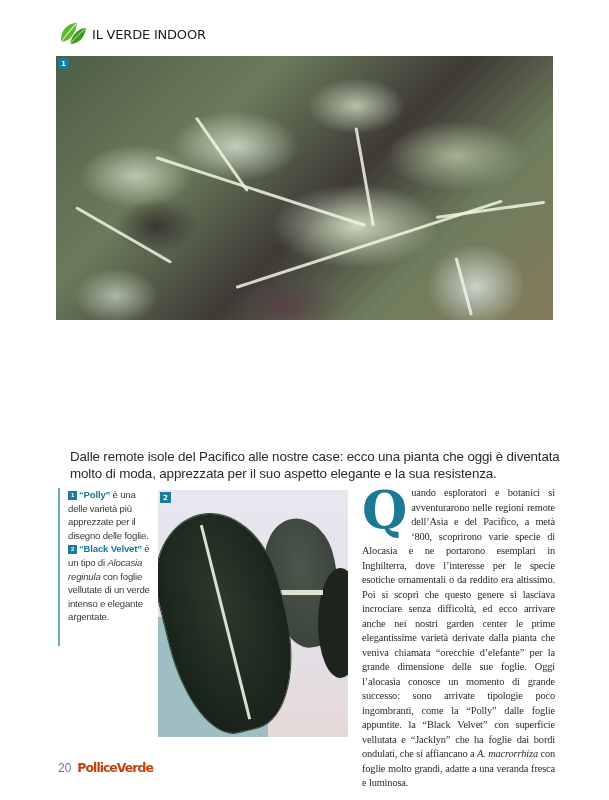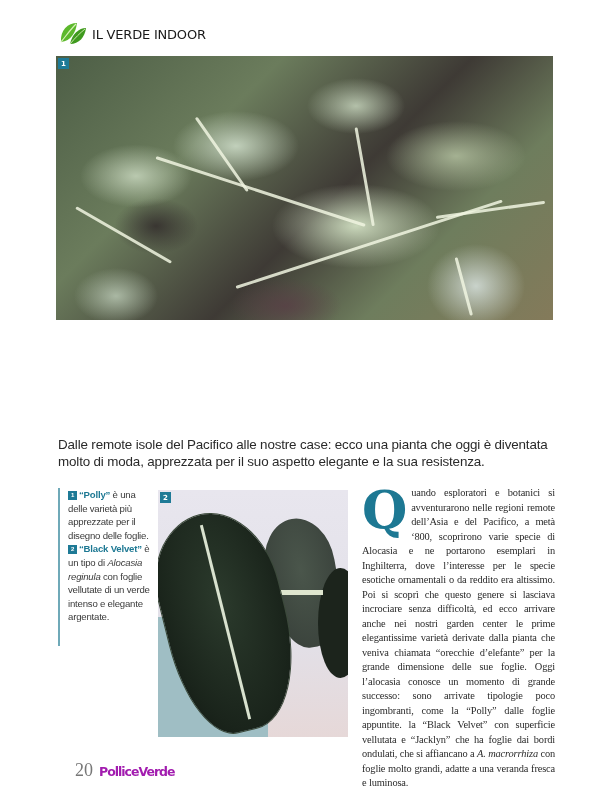--- a/index.html
+++ b/index.html
@@ -74,21 +74,21 @@
       display: flex; align-items: center; justify-content: center; z-index: 3;
     }
     .photo-1 .num-badge { left: 2px; top: 2px; }
     .photo-2 .num-badge { left: 2px; top: 2px; }
     .headline {
       position: absolute; left: 58px; top: 334px; width: 500px; margin: 0;
       font-family: "DejaVu Serif", serif; font-weight: bold; font-size: 41px;
       line-height: 46px; color: #1d7893; letter-spacing: -1.6px;
     }
     .standfirst {
-      position: absolute; left: 58px; top: 436px; width: 500px; margin: 0;
+      position: absolute; left: 58px; top: 436px; width: 500px; margin: 12px;
       font-family: "Liberation Sans", sans-serif; font-size: 13.4px; line-height: 17px;
       color: #2a2a2a; letter-spacing: -0.15px;
     }
     .caption-box {
       position: absolute; left: 58px; top: 488px; width: 88px; height: 158px;
       border-left: 2px solid #6fa9b8; padding-left: 8px;
       font-family: "Liberation Sans", sans-serif; font-size: 9.6px; line-height: 13.6px;
       color: #3a3a3a; letter-spacing: -0.2px;
     }
     .cap-badge {
@@ -103,25 +103,25 @@
       color: #2a2a2a; text-align: justify; letter-spacing: -0.15px;
     }
     .dropcap {
       float: left; font-family: "DejaVu Serif", serif; font-weight: bold;
       font-size: 52px; line-height: 44px; color: #1d7893; margin: 2px 4px 0 0;
     }
     .footer {
       position: absolute; left: 58px; top: 760px; display: flex; align-items: baseline; gap: 6px;
     }
     .page-num {
-      font-family: Liberation Serif, serif; font-size: 18px; color: #777777; margin-left: 17px;
+      font-family: Liberation Sans, sans-serif; font-size: 12px; color: #777777;
     }
     .brand {
       font-family: "DejaVu Sans", sans-serif; font-weight: bold; font-size: 12.5px;
-      color: #a21caf; letter-spacing: -1px;
+      color: #c2410c; letter-spacing: -1px;
     }
   </style>
 </head>
 <body>
 
 <div class="section-header">
   <div class="leaf-logo">
     <svg width="30" height="28" viewBox="0 0 30 28">
       <path d="M3 22 C2 10, 10 3, 19 3 C18 12, 13 21, 3 22 Z" fill="#5cb82c"></path>
       <path d="M3 22 C8 16, 12 10, 18 4" stroke="#d6f0b8" stroke-width="1.2" fill="none"></path>

